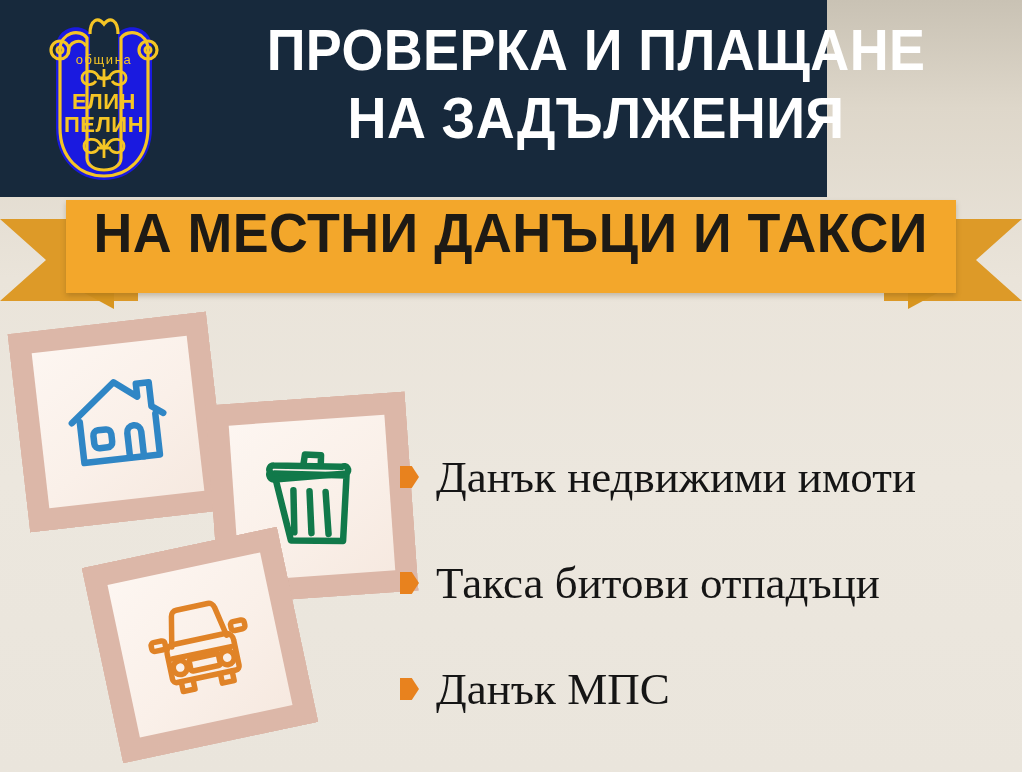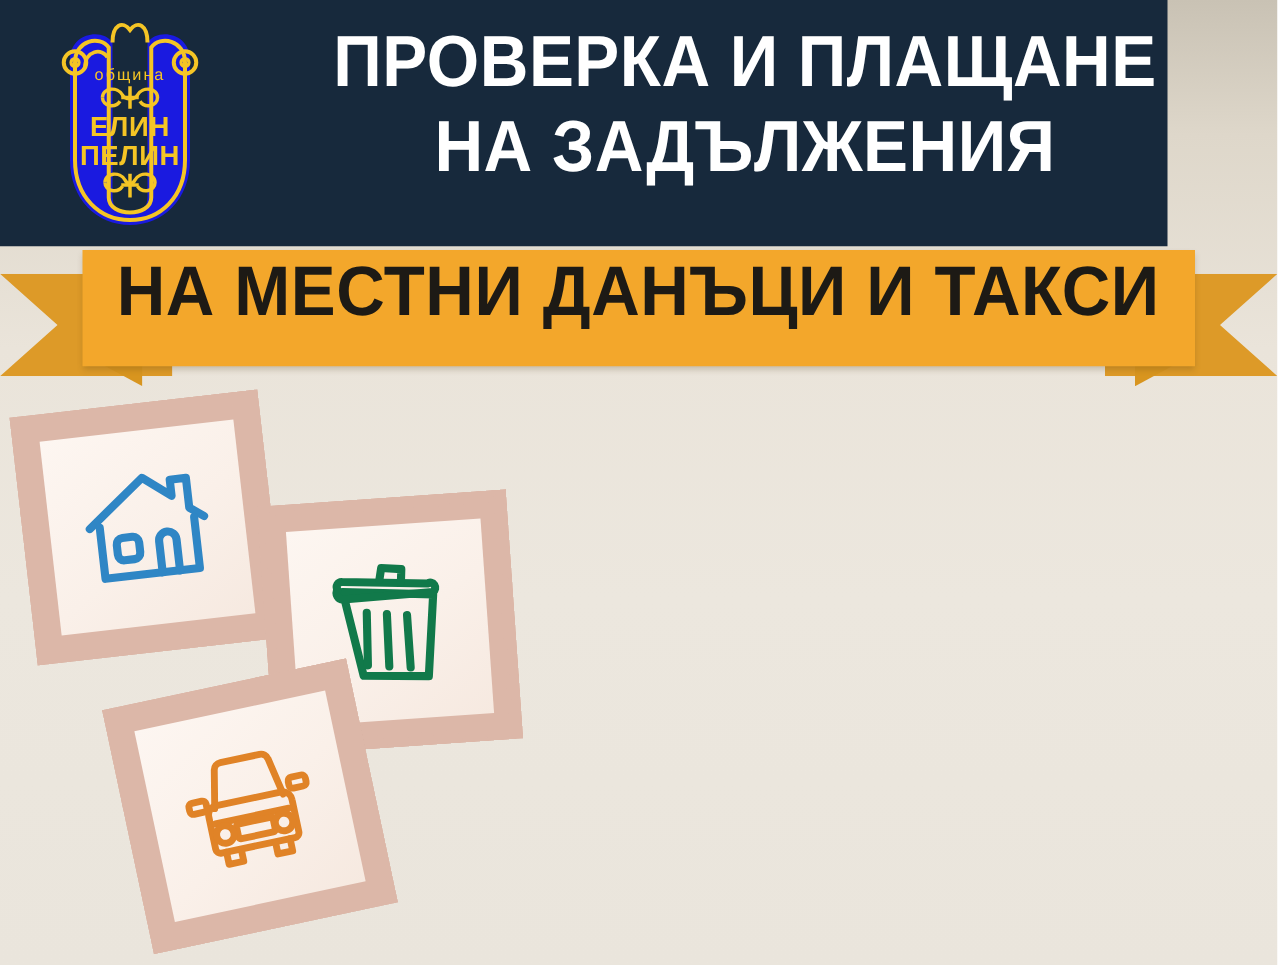--- a/index.html
+++ b/index.html
@@ -18,21 +18,21 @@
     height: 772px;
     overflow: hidden;
     background: linear-gradient(180deg, #c9c2b4 0%, #ded7ca 14%, #eae4da 36%, #ece7de 62%, #eae5dc 100%);
   }
 
   
   .header {
     position: absolute;
     left: 0;
     top: 0;
-    width: 934px;
+    width: 827px;
     height: 197px;
     background: #17293c;
     z-index: 5;
   }
 
   .crest {
     position: absolute;
     left: 34px;
     top: 8px;
     width: 140px;
@@ -273,14 +273,32 @@
           <circle cx="78" cy="66" r="7"></circle>
           <rect x="6" y="36" width="14" height="9" rx="3"></rect>
           <rect x="88" y="32" width="14" height="9" rx="3"></rect>
           <path d="M28 80 L28 90 L40 90 L40 81"></path>
           <path d="M68 81 L68 90 L80 90 L80 80"></path>
         </g>
       </svg>
     </div>
   </div>
 
+  <div class="tax-list">
+
+    <div class="tax-item">
+      <span class="bullet"></span>
+      <span class="tax-label">Данък недвижими имоти</span>
+    </div>
+
+    <div class="tax-item">
+      <span class="bullet"></span>
+      <span class="tax-label">Такса битови отпадъци</span>
+    </div>
+
+    <div class="tax-item">
+      <span class="bullet"></span>
+      <span class="tax-label">Данък МПС</span>
+    </div>
+
+  </div>
 
 </div>
 
 </body></html>

